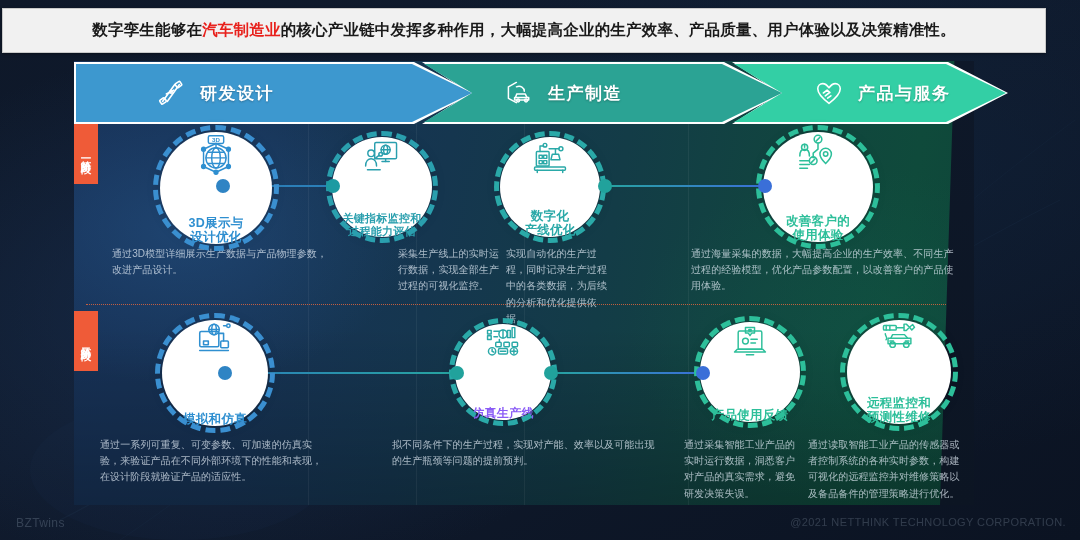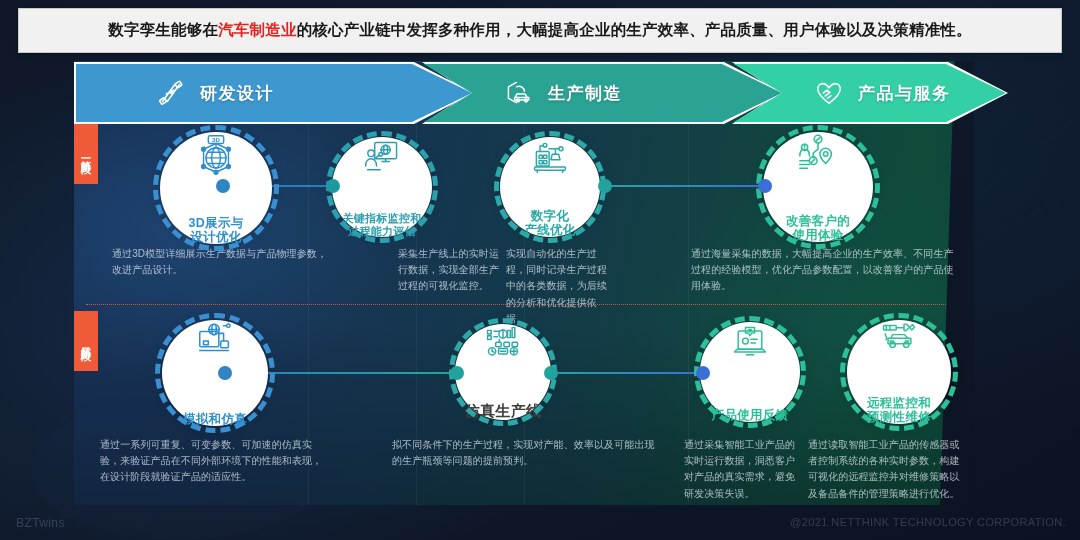--- a/index.html
+++ b/index.html
@@ -22,21 +22,21 @@
       linear-gradient(150deg, #0e1829 0%, #101b2e 40%, #0b1322 100%);
   }
   #bg-streak {
     position: absolute; left: 0; top: 0; width: 1080px; height: 540px;
     opacity: .5;
   }
 
   
   #title-bar {
     position: absolute;
-    left: 18px; top: 8px;
+    left: 2px; top: 8px;
     width: 1044px; height: 45px;
     background: #f1f1f1;
     border: 1px solid #c9c9c9;
     display: flex; align-items: center; justify-content: center;
     box-shadow: 0 1px 3px rgba(0,0,0,.35);
   }
   #title-text {
     font-size: 15.5px;
     font-weight: 700;
     color: #1a1a1a;
@@ -481,21 +481,21 @@
       <rect x="32" y="20" width="6" height="5" rx="1"></rect>
       <path d="M18 17 L18 20"></path>
       <circle cx="10" cy="30" r="4"></circle>
         <path d="M10 27.5 L10 30 L12 31"></path>
       <rect x="17" y="27" width="10" height="6" rx="1.5"></rect>
         <path d="M19 30 L25 30"></path>
       <circle cx="34" cy="30" r="4"></circle>
         <path d="M31.5 30 L36.5 30"></path>
         <path d="M34 27.5 L34 32.5"></path>
     </svg>
-    <div class="node-title" style="color:#404040; font-size:15px;">
+    <div class="node-title" style="color:#8b5cf6; font-size:12px;">
       <div>仿真生产线</div>
     </div>
   </div>
 </div>
 <div class="node-desc" style="left:392px; top:437px; width:272px;">拟不同条件下的生产过程，实现对产能、效率以及可能出现的生产瓶颈等问题的提前预判。</div>
 
 <div class="node" style="left:700px; top:322px;">
   <div class="node-circle" style="width:100px; height:100px;">
     <div class="dash-ring" style="inset:-6px; border-width:5px; border-color:#2dbf9a;"></div>
     <svg class="node-icon" width="40" height="40" viewBox="0 0 44 44" fill="none" stroke="#2dbf9a" stroke-width="1.6" stroke-linecap="round" stroke-linejoin="round">

